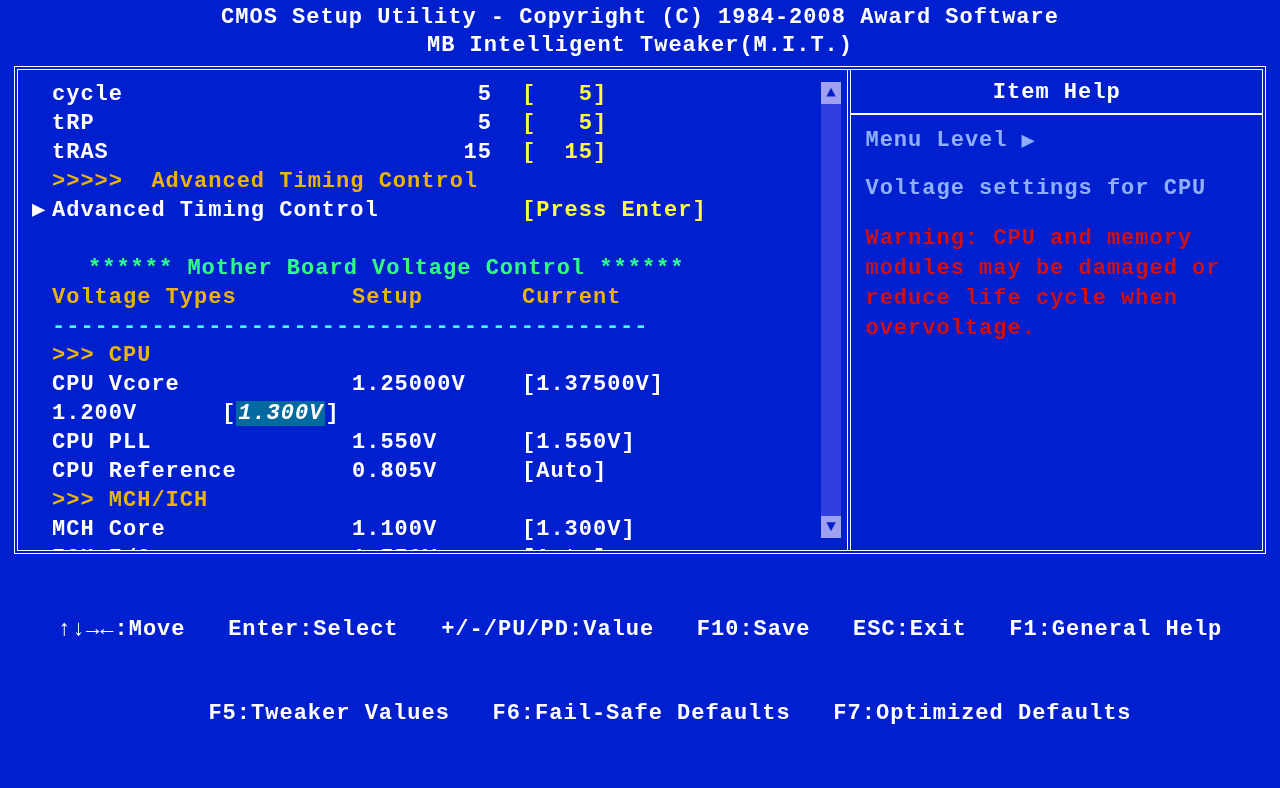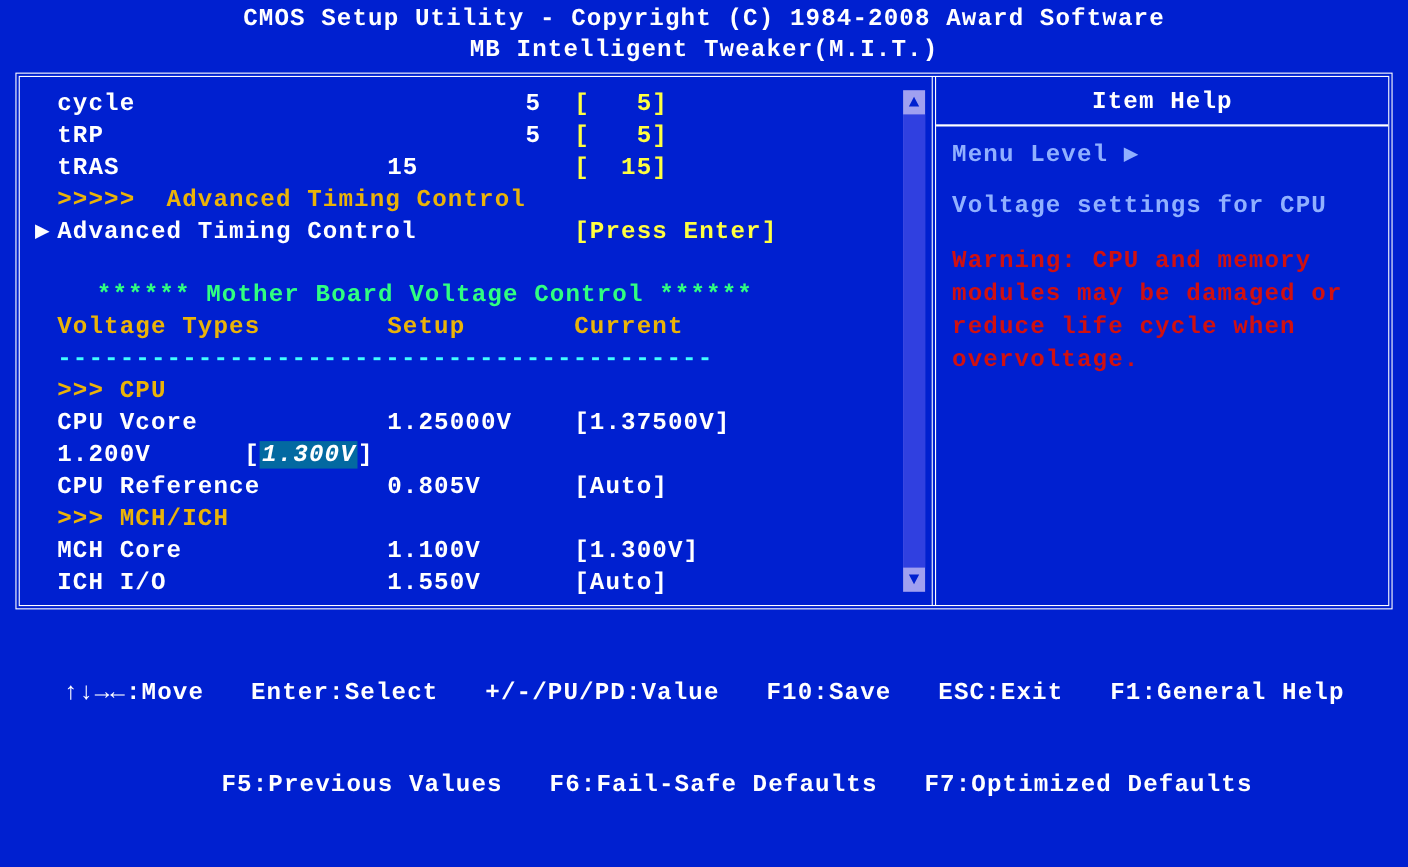--- a/index.html
+++ b/index.html
@@ -89,30 +89,31 @@
 <div class="screen">
   <div class="header">
     <div>CMOS Setup Utility - Copyright (C) 1984-2008 Award Software</div>
     <div>MB Intelligent Tweaker(M.I.T.)</div>
   </div>
 
   <div class="main-frame">
     <div class="left-pane" id="left-pane">
       <div class="row"><span class="cursor-col"></span><span class="label-col">cycle</span><span class="val1" style="text-align:right;padding-right:30px">5</span><span class="val2 yellow">[   5]</span></div>
         <div class="row"><span class="cursor-col"></span><span class="label-col">tRP</span><span class="val1" style="text-align:right;padding-right:30px">5</span><span class="val2 yellow">[   5]</span></div>
-        <div class="row"><span class="cursor-col"></span><span class="label-col">tRAS</span><span class="val1" style="padding-right:30px">15</span><span class="val2 yellow">[  15]</span></div>
+        <div class="row"><span class="cursor-col"></span><span class="label-col">tRAS</span><span class="val1" style="text-align:right;padding-right:30px">15</span><span class="val2 yellow">[  15]</span></div>
         <div class="row"><span class="cursor-col"></span><span class="dimblue">&gt;&gt;&gt;&gt;&gt;  Advanced Timing Control</span></div>
         <div class="row"><span class="cursor-col">▶</span><span class="label-col">Advanced Timing Control</span><span class="val1"></span><span class="val2 yellow">[Press Enter]</span></div>
         <div class="row">&nbsp;</div>
         <div class="row"><span class="cursor-col"></span><span class="green">****** Mother Board Voltage Control ******</span></div>
         <div class="row"><span class="cursor-col"></span><span class="label-col dimblue">Voltage Types</span><span class="val1 dimblue">Setup</span><span class="val2 dimblue">Current</span></div>
         <div class="row"><span class="cursor-col"></span><span class="cyan">------------------------------------------</span></div>
         <div class="row"><span class="cursor-col"></span><span class="dimblue">&gt;&gt;&gt; CPU</span></div>
         <div class="row"><span class="cursor-col"></span><span class="label-col">CPU Vcore</span><span class="val1">1.25000V</span><span class="val2 ">[1.37500V]</span></div>
         <div class="row"><span class="cursor-col"></span><span class="val1">1.200V</span><span class="val2">[<span class="hl">1.300V</span>]</span></div>
+        <div class="row"><span class="cursor-col"></span><span class="label-col">CPU PLL</span><span class="val1">1.550V</span><span class="val2 ">[1.550V]</span></div>
         <div class="row"><span class="cursor-col"></span><span class="label-col">CPU Reference</span><span class="val1">0.805V</span><span class="val2 ">[Auto]</span></div>
         <div class="row"><span class="cursor-col"></span><span class="dimblue">&gt;&gt;&gt; MCH/ICH</span></div>
         <div class="row"><span class="cursor-col"></span><span class="label-col">MCH Core</span><span class="val1">1.100V</span><span class="val2 ">[1.300V]</span></div>
         <div class="row"><span class="cursor-col"></span><span class="label-col">ICH I/O</span><span class="val1">1.550V</span><span class="val2 ">[Auto]</span></div>
         <div class="scrollbar">
         <span>▲</span>
         <div class="thumb"></div>
         <span>▼</span>
       </div>
     </div>
@@ -126,15 +127,15 @@
       </div>
       <div style="height:20px"></div>
       <div class="help-block" style="color:#90b0ff">Voltage settings for CPU</div>
       <div style="height:20px"></div>
       <div class="help-block red">Warning: CPU and memory modules may be damaged or reduce life cycle when overvoltage.</div>
     </div>
   </div>
 
   <div class="footer">
     <div>↑↓→←:Move   Enter:Select   +/-/PU/PD:Value   F10:Save   ESC:Exit   F1:General Help</div>
-    <div style="padding-left:60px">F5:Previous Values   F6:Fail-Safe Defaults   F7:Optimized Defaults</div>
+    <div style="padding-left:60px">F5:Tweaker Values   F6:Fail-Safe Defaults   F7:Optimized Defaults</div>
   </div>
 </div>
 
 </body></html>

